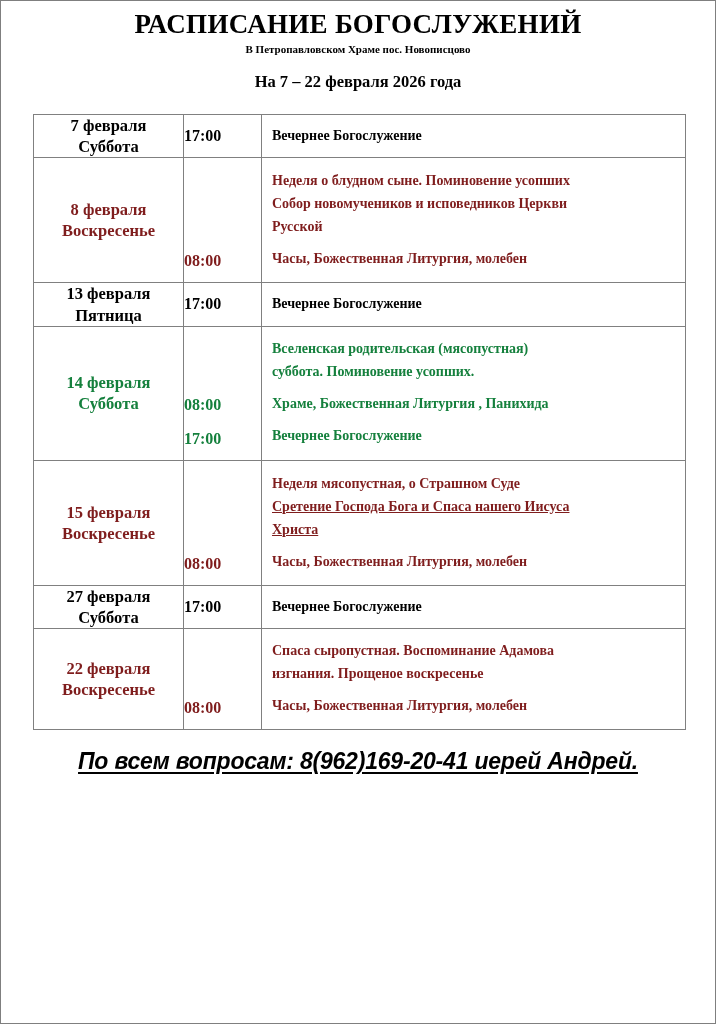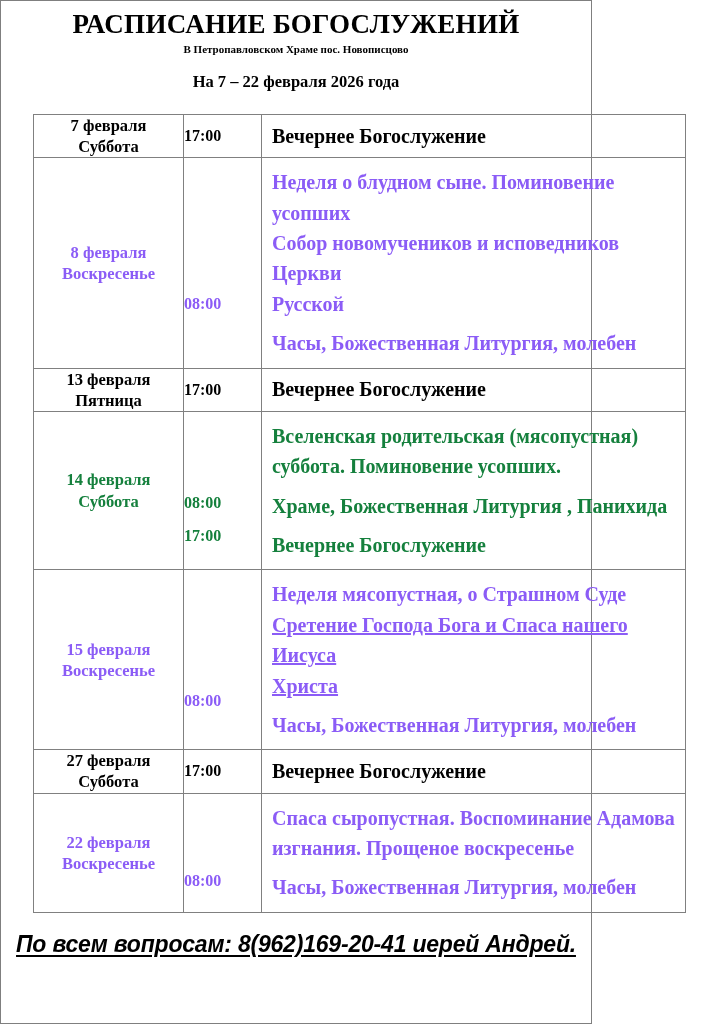--- a/index.html
+++ b/index.html
@@ -12,21 +12,21 @@
     width: 716px;
     height: 1024px;
     overflow: hidden;
     font-family: "Liberation Serif", "DejaVu Serif", serif;
     color: #000000;
   }
 
   .page {
     position: relative;
     box-sizing: border-box;
-    width: 592px;
+    width: 716px;
     height: 1024px;
     border: 1px solid #7f7f7f;
     background: #ffffff;
     padding: 0;
   }
 
   
   .header {
     padding-top: 9px;
     text-align: center;
@@ -85,41 +85,41 @@
     padding: 0;
     vertical-align: top;
   }
 
   .lines {
     display: block;
     padding: 9px 0 9px 0;
   }
   .line {
     display: block;
-    font-size: 20px;
+    font-size: 14px;
     font-weight: bold;
     line-height: 1.52;
     min-height: 23px;
   }
   .cell-time .line {
     text-align: left;
     font-size: 16px;
   }
   .cell-desc .line {
     text-align: left;
     padding-left: 10px;
     padding-right: 6px;
   }
   .line.blank { visibility: hidden; }
   .line.gap   { height: 9px; min-height: 9px; line-height: 9px; }
   .line.underline { text-decoration: underline; }
 
   
   .clr-black  { color: #000000; }
-  .clr-red    { color: #8b5cf6; }
+  .clr-red    { color: #7f1d1d; }
   .clr-purple { color: #15803d; font-family: Liberation Serif, serif; }
 
   
   .cell-time.mid, .cell-desc.mid { vertical-align: middle; }
   .cell-time.mid .lines, .cell-desc.mid .lines { padding: 0; }
 
   
   .footer {
     margin-top: 18px;
     text-align: center;

